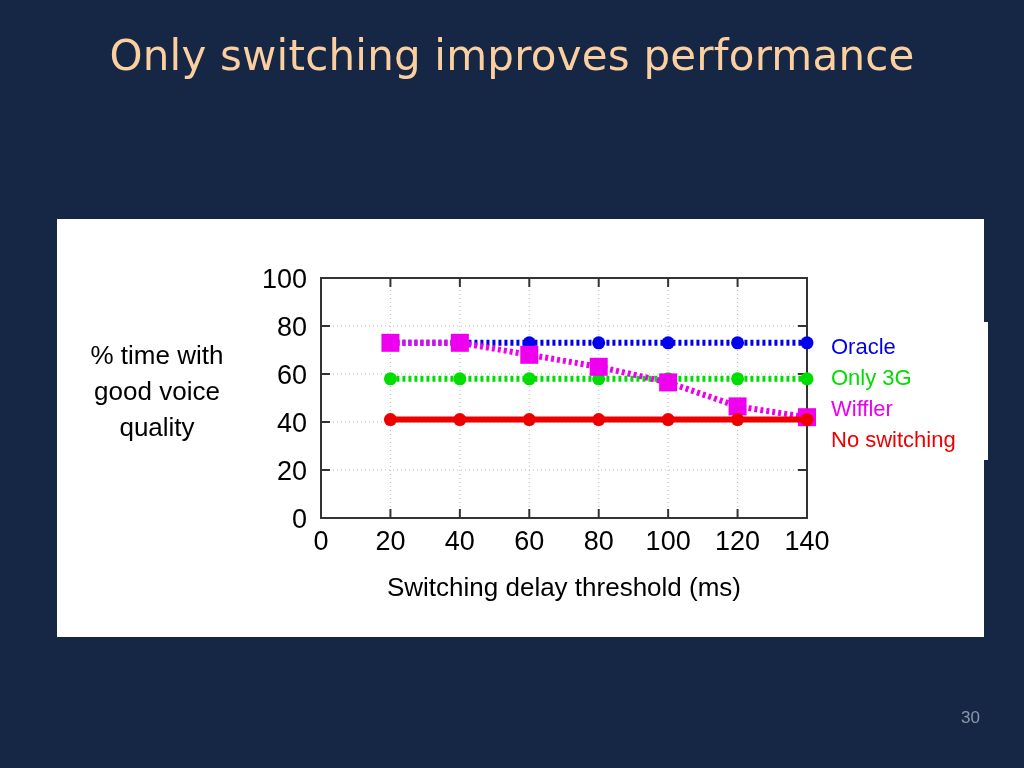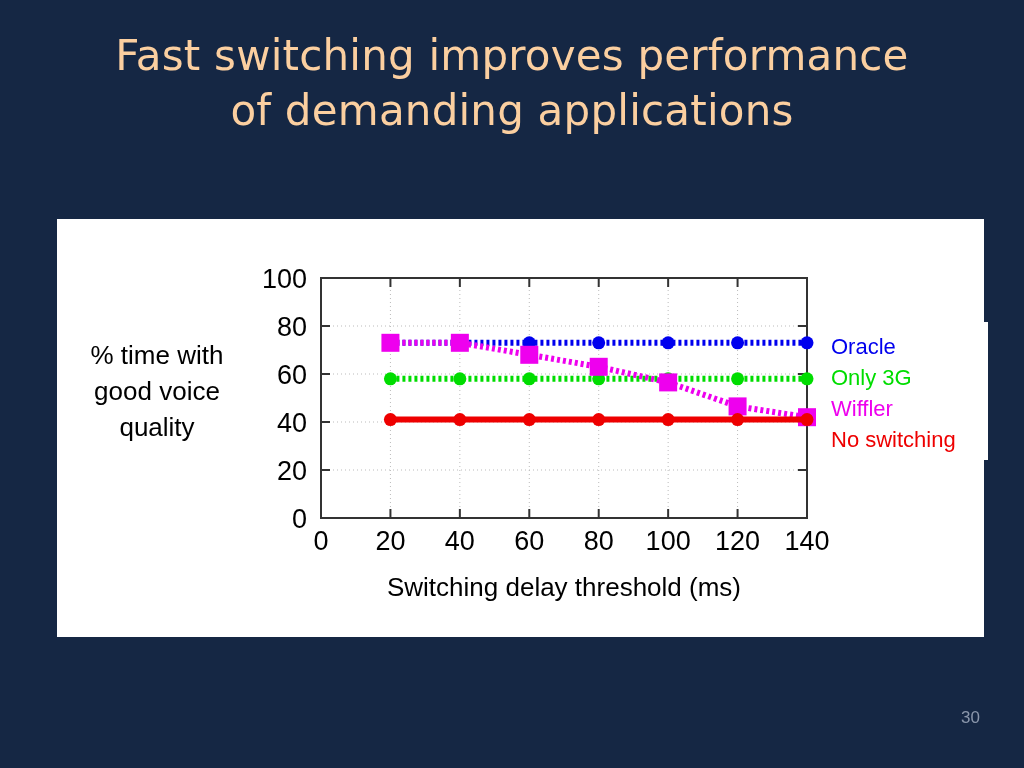--- a/index.html
+++ b/index.html
@@ -90,22 +90,21 @@
     bottom: 40px;
     color: #8a96ab;
     font-size: 17px;
     font-family: "Liberation Sans", sans-serif;
   }
 </style>
 </head>
 <body>
 
 <div id="slide-title">
-  <span class="tl">Fast switching improves performance</span>
-  <span class="tl">of demanding applications</span>
+  <span class="tl">Only switching improves performance</span>
 </div>
 
 <div id="legend-backing"></div>
 
 <div id="content-card">
   <div id="figure">
     <svg width="927" height="418" viewBox="0 0 927 418" xmlns="http://www.w3.org/2000/svg">
       <g id="g-grid">
           <line x1="264" x2="750" y1="251" y2="251" stroke="#bbbbbb" stroke-width="1" stroke-dasharray="1 3"></line>
           <line x1="264" x2="750" y1="203" y2="203" stroke="#bbbbbb" stroke-width="1" stroke-dasharray="1 3"></line>

